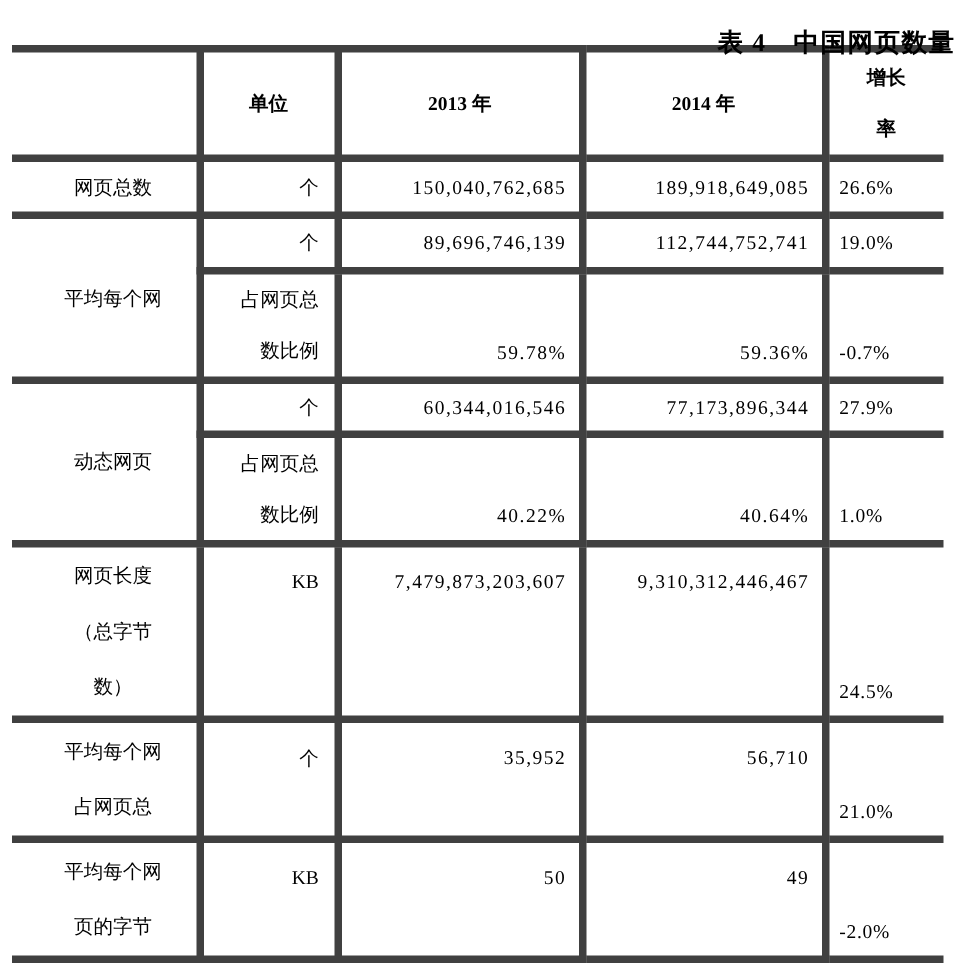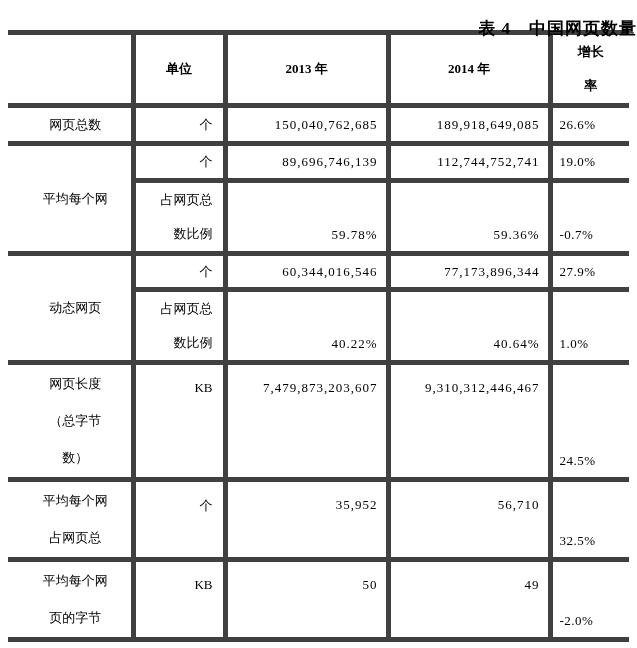--- a/index.html
+++ b/index.html
@@ -135,21 +135,21 @@
     </tr>
 
     <tr class="h-r7">
       <td class="lbl vtop">
         <span class="ln">平均每个网</span>
         <span class="ln">占网页总</span>
       </td>
       <td class="unit vtop">个</td>
       <td class="num vtop">35,952</td>
       <td class="num vtop">56,710</td>
-      <td class="pct vbot">32.5%</td>
+      <td class="pct vbot">21.0%</td>
     </tr>
 
     <tr class="h-r8">
       <td class="lbl vtop">
         <span class="ln">平均每个网</span>
         <span class="ln">页的字节</span>
       </td>
       <td class="unit vtop">KB</td>
       <td class="num vtop">50</td>
       <td class="num vtop">49</td>

